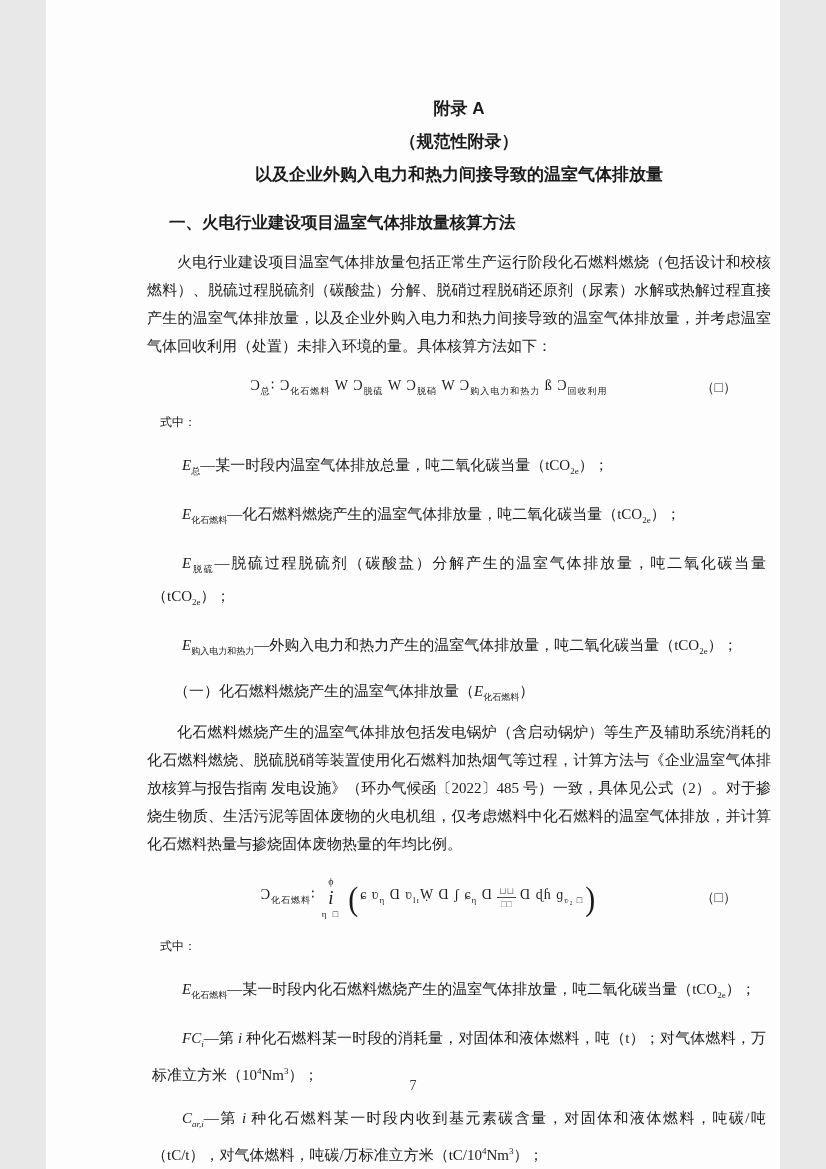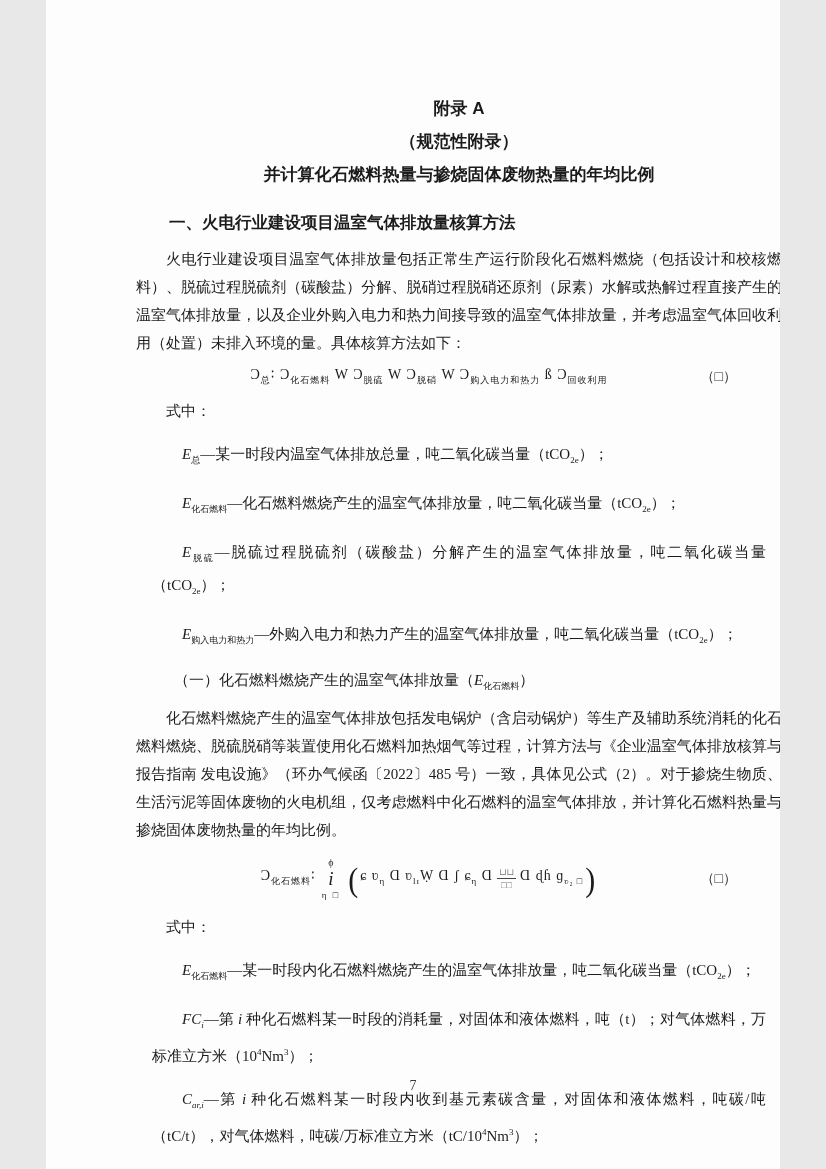--- a/index.html
+++ b/index.html
@@ -26,28 +26,28 @@
     font-family:Liberation Sans, sans-serif;
     font-weight:bold;
     font-size:16.5px;
     line-height:30px;
     margin:16px 0 8px 0;
     text-indent:2em;
   }
   p.body {
     font-size:15px; line-height:28px;
     text-align:justify; text-indent:2em;
-    margin:0;
+    margin:11px;
   }
   p.def {
     font-size:15px; line-height:27px;
     text-align:justify; text-indent:2em;
     margin:16px;
   }
-  p.where { text-indent:2em; font-size:15px; line-height:27px; margin:0; }
+  p.where { text-indent:2em; font-size:12px; line-height:27px; margin:0; }
   .subsec {
     font-size:15px; line-height:20px; margin:8px;
     text-indent:2em;
   }
   sub { font-size:9px; }
   sup { font-size:9px; }
   i { font-family:"Liberation Serif","DejaVu Serif",serif; }
 
   .formula-row {
     position:relative;
@@ -84,21 +84,21 @@
   }
 </style>
 </head>
 <body>
 
 <div class="page">
   <div class="content">
 
     <p class="title">附录 A</p>
     <p class="title">（规范性附录）</p>
-    <p class="title">并计算化石燃料热量与掺烧固体废物热量的年均比例</p>
+    <p class="title">以及企业外购入电力和热力间接导致的温室气体排放量</p>
 
     <p class="sec-heading">一、火电行业建设项目温室气体排放量核算方法</p>
 
     <p class="body">火电行业建设项目温室气体排放量包括正常生产运行阶段化石燃料燃烧（包括设计和校核燃料）、脱硫过程脱硫剂（碳酸盐）分解、脱硝过程脱硝还原剂（尿素）水解或热解过程直接产生的温室气体排放量，以及企业外购入电力和热力间接导致的温室气体排放量，并考虑温室气体回收利用（处置）未排入环境的量。具体核算方法如下：</p>
 
     <div class="formula-row">
       <span class="f-body">Ɔ<sub>总</sub>∶ Ɔ<sub>化石燃料</sub> W Ɔ<sub>脱硫</sub> W Ɔ<sub>脱硝</sub> W Ɔ<sub>购入电力和热力</sub> ß Ɔ<sub>回收利用</sub></span>
       <span class="eq-num">（□）</span>
     </div>
 

